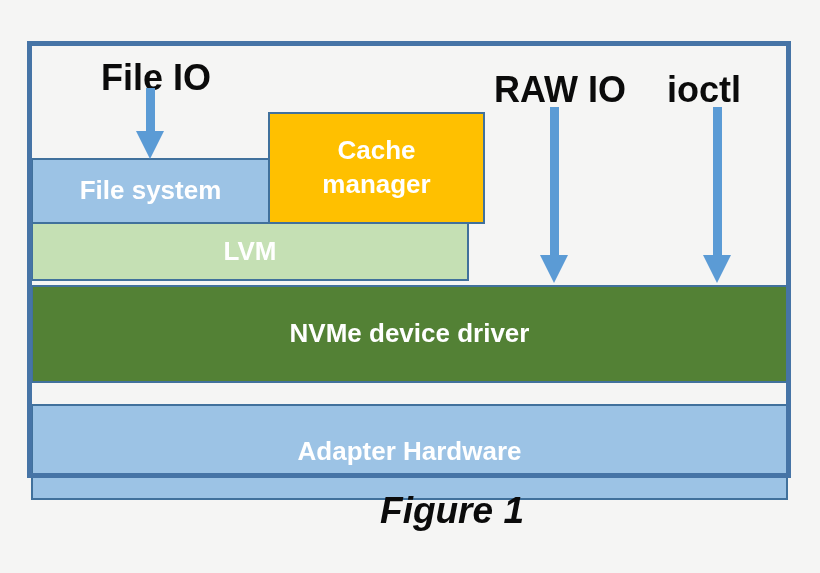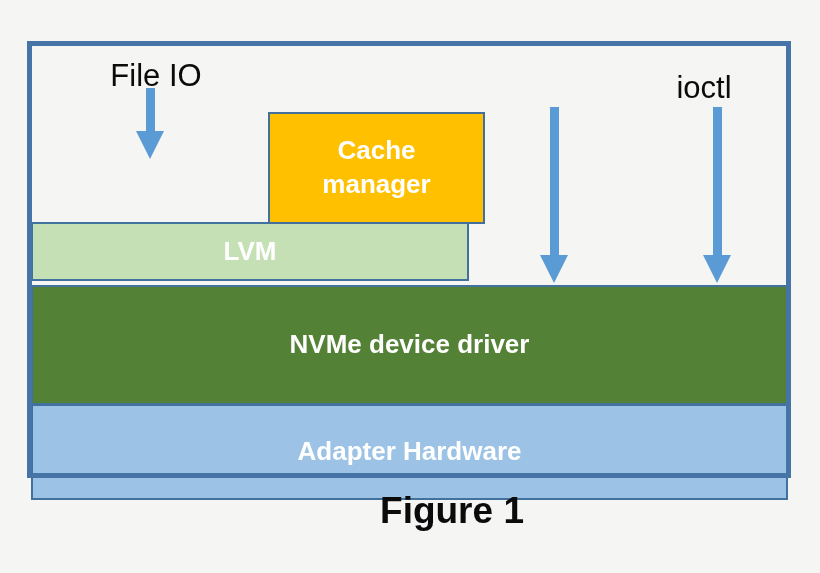--- a/index.html
+++ b/index.html
@@ -40,30 +40,30 @@
   .box-label {
     color: var(--box-text, #FFFFFF);
     font-weight: bold;
     font-size: 26px;
     line-height: 1.3;
   }
   .box-fs      { left: 31px;  top: 158px; width: 239px; height: 66px;  background: var(--light-blue, #9CC3E5); }
   .box-cache   { left: 268px; top: 112px; width: 217px; height: 112px; background: var(--orange, #FFC000); }
   .box-cache .box-label { display: inline-block; width: 150px; }
   .box-lvm     { left: 31px;  top: 222px; width: 438px; height: 59px;  background: var(--light-green, #C5E0B4); }
-  .box-nvme    { left: 31px;  top: 285px; width: 757px; height: 120px;  background: var(--dark-green, #538135); }
+  .box-nvme    { left: 31px;  top: 285px; width: 757px; height: 98px;  background: var(--dark-green, #538135); }
   .box-adapter { left: 31px;  top: 381px; width: 757px; height: 96px;  background: var(--light-blue, #9CC3E5); margin-top: 23px; }
 
   
   .io-label {
     position: absolute;
     transform: translateX(-50%);
     color: var(--label-text, #0B0B0B);
-    font-weight: normal;
-    font-size: 31px;
+    font-weight: bold;
+    font-size: 36px;
     line-height: 1;
     white-space: nowrap;
     z-index: 3;
   }
   .io-label-file  { left: 156px; top: 60px; }
   .io-label-raw   { left: 560px; top: 72px; }
   .io-label-ioctl { left: 704px; top: 72px; }
 
   
   .arrow { position: absolute; z-index: 3; }
@@ -94,43 +94,48 @@
   .caption {
     position: absolute;
     left: 452px; top: 492px;
     transform: translateX(-50%);
     color: var(--label-text, #0B0B0B);
     font-weight: bold;
     font-size: 37px;
     line-height: 1;
     white-space: nowrap;
     z-index: 3;
+    font-style: italic;
   }
 </style>
 </head>
 <body>
 
 <div class="canvas">
 
   <div class="frame"></div>
 
   <div class="box box-cache">
     <span class="box-label">Cache manager</span>
   </div>
+  <div class="box box-fs">
+    <span class="box-label">File system</span>
+  </div>
   <div class="box box-lvm">
     <span class="box-label">LVM</span>
   </div>
   <div class="box box-nvme">
     <span class="box-label">NVMe device driver</span>
   </div>
   <div class="box box-adapter">
     <span class="box-label">Adapter Hardware</span>
   </div>
 
   <div class="io-label io-label-file">File IO</div>
+  <div class="io-label io-label-raw">RAW IO</div>
   <div class="io-label io-label-ioctl">ioctl</div>
 
   <div class="arrow arrow-fileio">
     <div class="shaft"></div>
     <div class="head"></div>
   </div>
   <div class="arrow arrow-rawio">
     <div class="shaft"></div>
     <div class="head"></div>
   </div>

